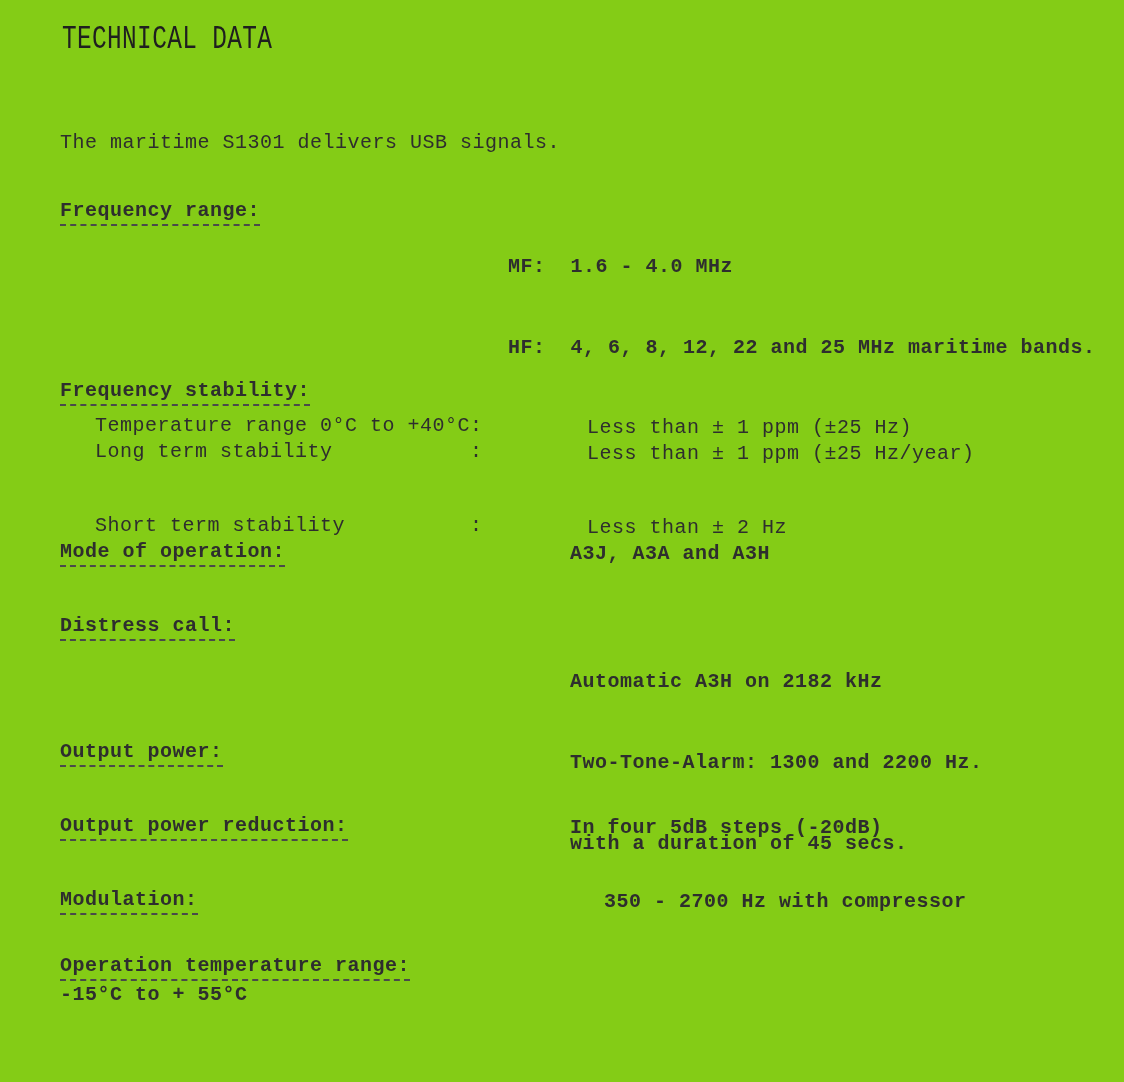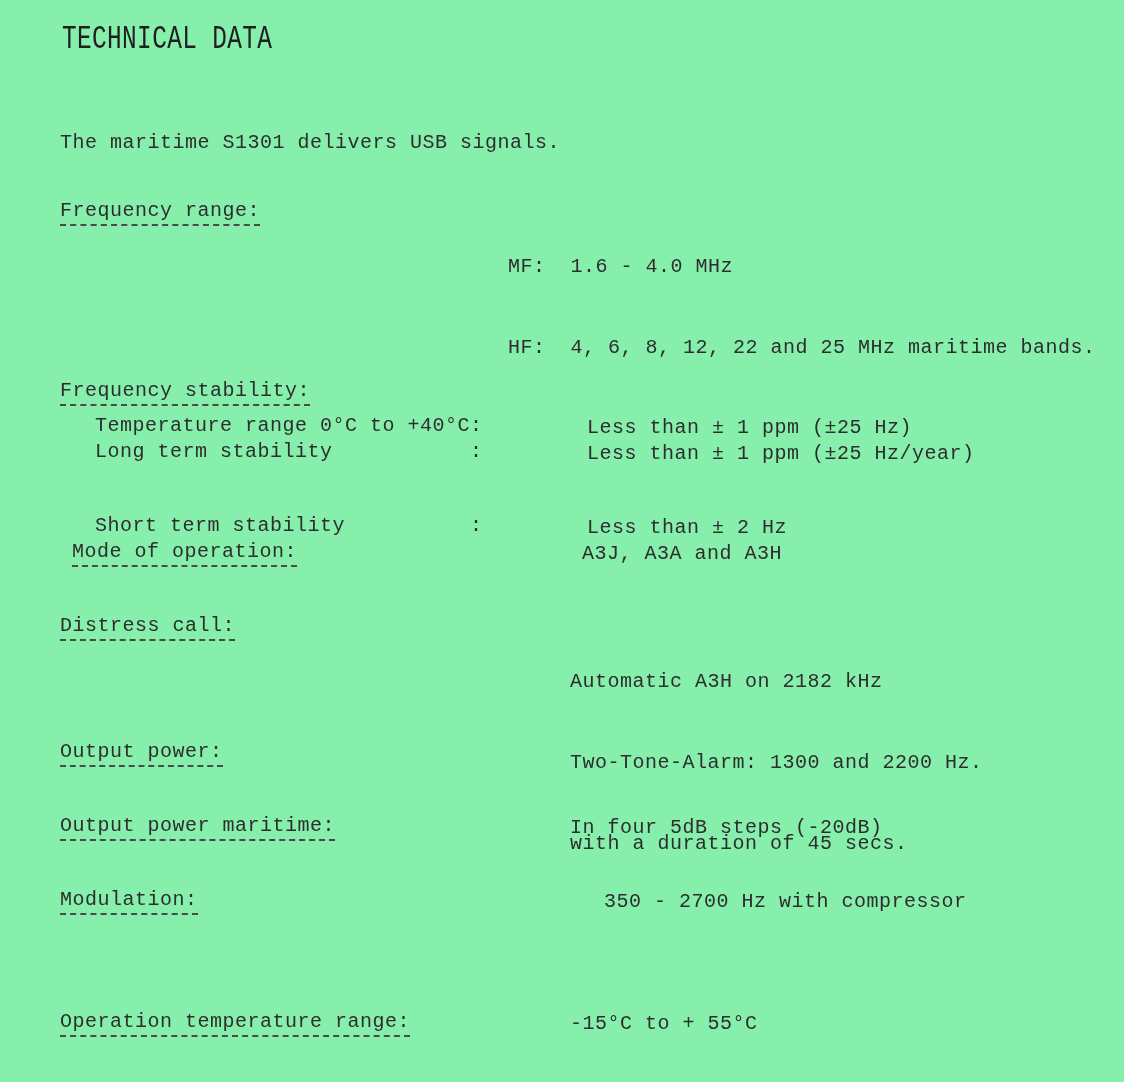--- a/index.html
+++ b/index.html
@@ -4,21 +4,21 @@
 <style>
   html, body {
     margin: 0;
     padding: 0;
     background: #ffffff;
   }
   .page {
     position: relative;
     width: 1124px;
     height: 1082px;
-    background: #86efac;
+    background: #84cc16;
     font-family: "Liberation Mono", "DejaVu Sans Mono", monospace;
     font-size: 20px;
     letter-spacing: 0.5px;
     color: #2e2e2e;
     overflow: hidden;
   }
   .title {
     position: absolute;
     left: 62px;
     top: 22px;
@@ -36,20 +36,21 @@
     left: 60px;
     top: 131px;
     margin: 0;
     white-space: pre;
   }
   .row {
     position: absolute;
     left: 60px;
     display: flex;
     align-items: flex-start;
+    font-weight: bold;
   }
   .label-cell {
     width: 510px;
     flex: 0 0 auto;
   }
   .label-cell.narrow {
     width: 448px;
   }
   .label-underline {
     display: inline-block;
@@ -109,21 +110,21 @@
   </div>
   <div class="subrow" style="top:440px;">
     <div class="sublabel-cell">Long term stability           :</div>
     <div class="value-cell">Less than ± 1 ppm (±25 Hz/year)</div>
   </div>
   <div class="subrow" style="top:466px;margin-top:48px;">
     <div class="sublabel-cell">Short term stability          :</div>
     <div class="value-cell">Less than ± 2 Hz</div>
   </div>
 
-  <div class="row" style="top:540px;margin-left:12px;">
+  <div class="row" style="top:540px;">
     <div class="label-cell">
       <span class="label-underline">Mode of operation:</span>
     </div>
     <div class="value-cell">A3J, A3A and A3H</div>
   </div>
 
   <div class="row" style="top:614px;">
     <div class="label-cell">
       <span class="label-underline">Distress call:</span>
     </div>
@@ -135,32 +136,32 @@
   </div>
 
   <div class="row" style="top:740px;">
     <div class="label-cell">
       <span class="label-underline">Output power:</span>
     </div>
   </div>
 
   <div class="row" style="top:814px;">
     <div class="label-cell">
-      <span class="label-underline">Output power maritime:</span>
+      <span class="label-underline">Output power reduction:</span>
     </div>
     <div class="value-cell">In four 5dB steps (-20dB)</div>
   </div>
 
   <div class="row" style="top:888px;gap:34px;">
     <div class="label-cell">
       <span class="label-underline">Modulation:</span>
     </div>
     <div class="value-cell">350 - 2700 Hz with compressor</div>
   </div>
 
-  <div class="row" style="top:1010px;">
+  <div class="row" style="top:954px;flex-direction:column;">
     <div class="label-cell">
       <span class="label-underline">Operation temperature range:</span>
     </div>
     <div class="value-cell">-15°C to + 55°C</div>
   </div>
 
 </div>
 
 </body></html>

